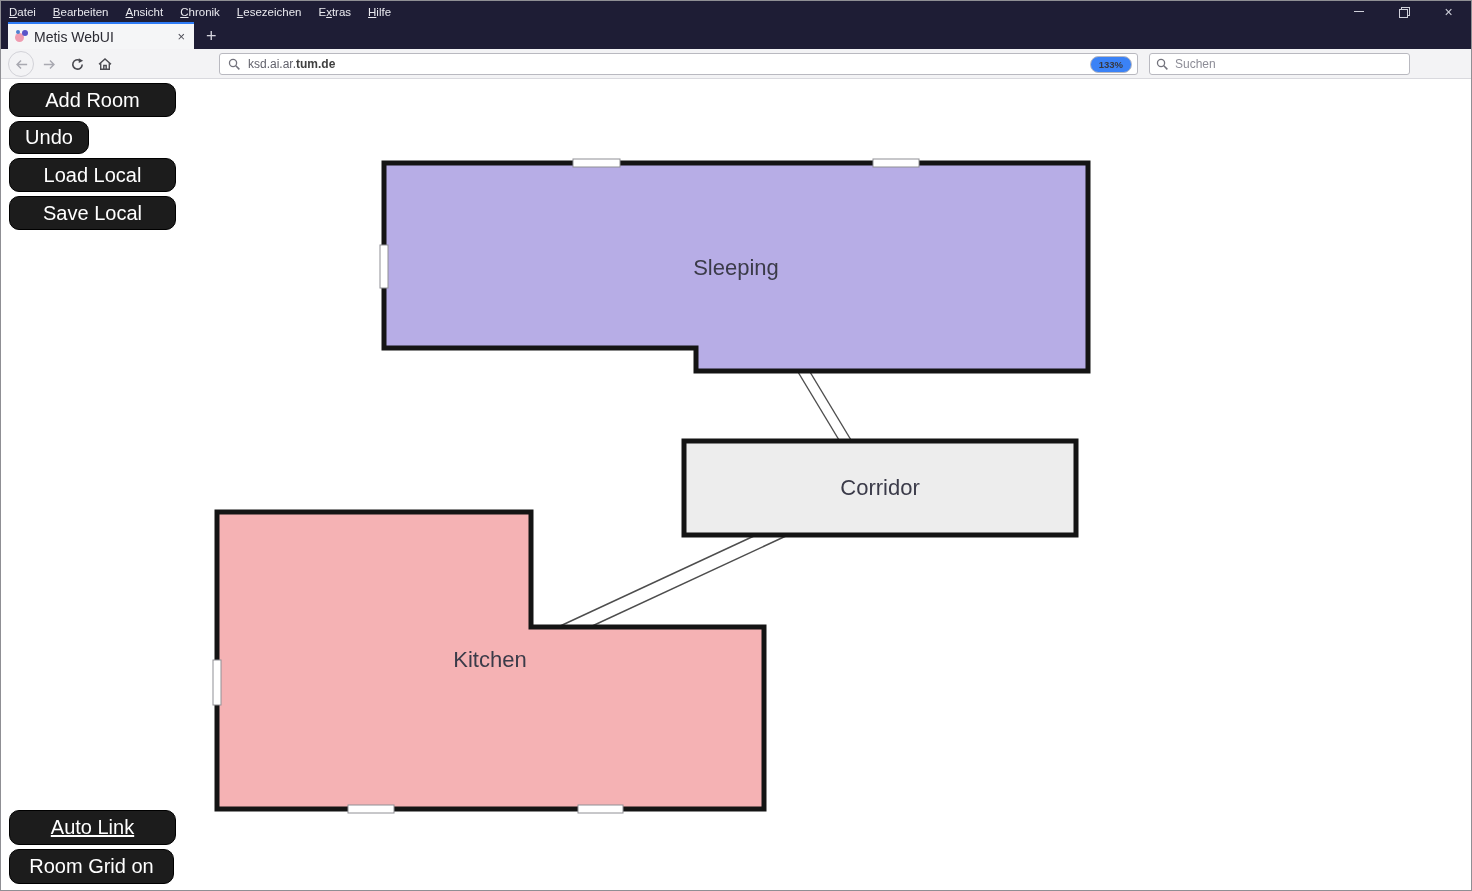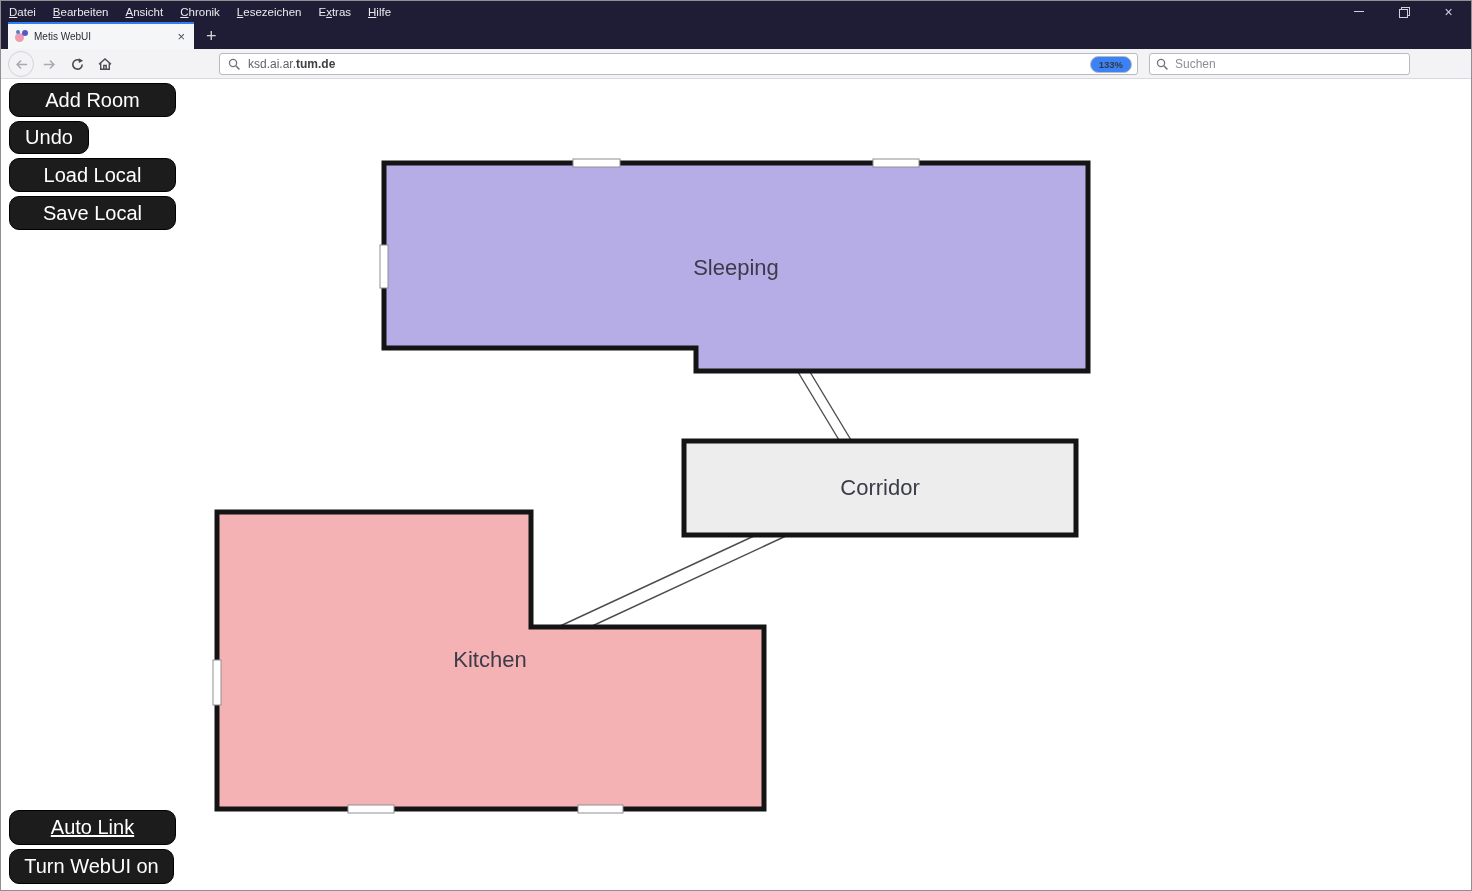--- a/index.html
+++ b/index.html
@@ -19,21 +19,21 @@
   .glyph-restore::after { content:""; position:absolute; left:0; top:2px; width:7px; height:7px; border:1.2px solid #cfd0da; background:#1e1d35; }
   .glyph-close { font-size:14px; line-height:1; color:#cfd0da; }
 
   
   .tabbar { position:absolute; top:21px; left:0; right:0; height:27px; background:#1e1d35; display:flex; align-items:flex-end; }
   .tab { margin-left:7px; width:186px; height:27px; background:#f5f6f7; border-top:2px solid #2e7cf6; display:flex; align-items:center; padding:0 7px; gap:6px; }
   .favicon { position:relative; width:13px; height:13px; flex:0 0 auto; }
   .favicon .c1 { position:absolute; left:0; top:3px; width:9px; height:9px; border-radius:50%; background:#ef9cb0; }
   .favicon .c2 { position:absolute; right:0; top:0; width:6px; height:6px; border-radius:50%; background:#5a55c8; }
   .favicon .c3 { position:absolute; left:1px; top:0; width:4px; height:4px; border-radius:50%; background:#4d7fd0; }
-  .tab-title { font-size:10px; color:#2b2b33; flex:1 1 auto; white-space:nowrap; overflow:hidden; }
+  .tab-title { font-size:14px; color:#2b2b33; flex:1 1 auto; white-space:nowrap; overflow:hidden; }
   .tab-close { font-size:13px; color:#4c4c55; padding:0 2px; cursor:default; }
   .newtab-btn { color:#d6d6de; font-size:18px; line-height:18px; margin:0 0 4px 12px; cursor:default; }
 
   
   .navbar { position:absolute; top:48px; left:0; right:0; height:30px; background:#f3f3f5; border-bottom:1px solid #d9d9de; }
   .nav-icons { position:absolute; left:6px; top:0; height:30px; display:flex; align-items:center; }
   .nav-btn { width:28px; height:28px; display:flex; align-items:center; justify-content:center; }
   .back-ring { width:26px; height:26px; border:1px solid #d2d2d8; border-radius:50%; display:flex; align-items:center; justify-content:center; }
   .urlbar { position:absolute; left:218px; top:4px; width:919px; height:22px; background:#fff; border:1px solid #b9b9c0; border-radius:3px; display:flex; align-items:center; padding:0 5px 0 8px; }
   .url-text { font-size:12px; color:#62626c; margin-left:7px; flex:1 1 auto; white-space:nowrap; }
@@ -151,16 +151,16 @@
         <rect x="212" y="580" width="8" height="45" fill="#ffffff" stroke="#909095" stroke-width="1"></rect>
         <rect x="347" y="725" width="46" height="8" fill="#ffffff" stroke="#909095" stroke-width="1"></rect>
         <rect x="577" y="725" width="45" height="8" fill="#ffffff" stroke="#909095" stroke-width="1"></rect>
       </svg>
 
     <button class="tool-btn" style="left:8px; top:3px;   width:167px; height:34px;">Add Room</button>
     <button class="tool-btn" style="left:8px; top:41px;  width:80px;  height:33px;">Undo</button>
     <button class="tool-btn" style="left:8px; top:78px;  width:167px; height:34px;">Load Local</button>
     <button class="tool-btn" style="left:8px; top:116px; width:167px; height:34px;">Save Local</button>
     <button class="tool-btn" style="left:8px; top:730px; width:167px; height:35px;text-decoration:underline;">Auto Link</button>
-    <button class="tool-btn" style="left:8px; top:769px; width:165px; height:35px;">Turn WebUI on</button>
+    <button class="tool-btn" style="left:8px; top:769px; width:165px; height:35px;">Room Grid on</button>
   </div>
 
 </div>
 
 </body></html>

